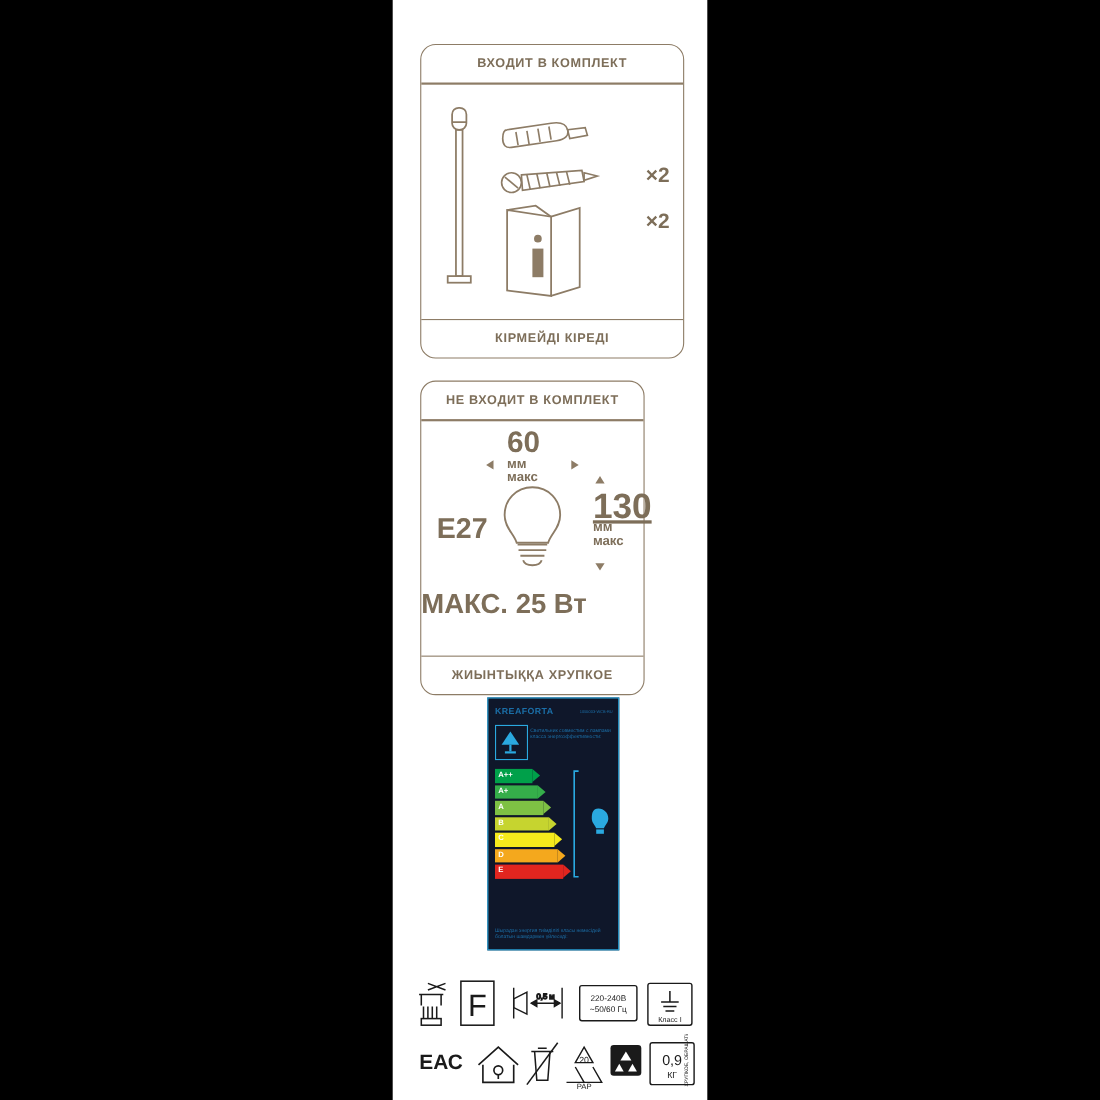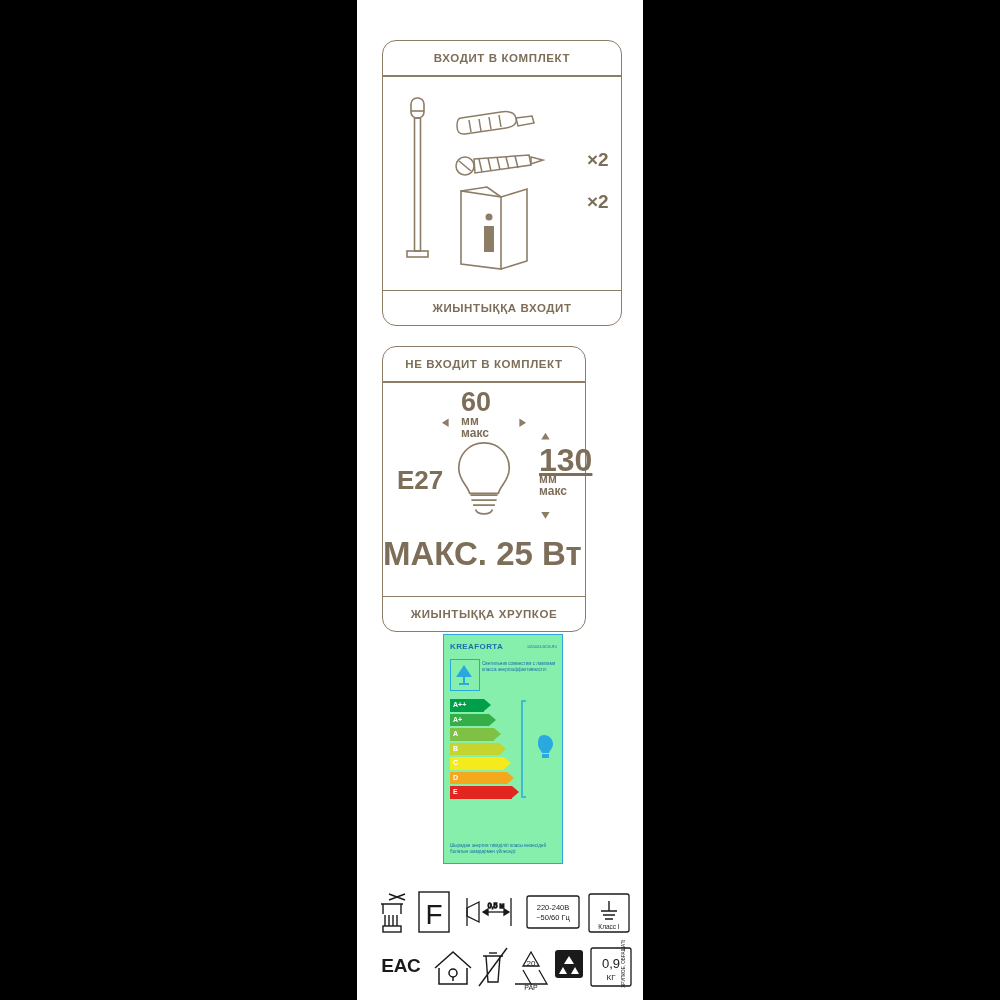--- a/index.html
+++ b/index.html
@@ -75,30 +75,30 @@
 
   
   .lbl { position: absolute; color: #7d6e59; font-weight: bold; text-align: left; }
   #lbl-60 { left: 78px; top: 42px; width: 80px; }
   #lbl-60 .big { font-size: 27px; line-height: 26px; }
   #lbl-60 .small { font-size: 12px; line-height: 12px; }
   #lbl-e27 { left: 14px; top: 118px; width: 74px; font-size: 26px; }
   #lbl-130 { left: 156px; top: 100px; width: 76px; }
   #lbl-130 .big { font-size: 32px; line-height: 26px; text-decoration: underline; }
   #lbl-130 .small { font-size: 12px; line-height: 12px; }
-  #lbl-watt { left: 0; top: 188px; width: 100%; font-size: 33px; }
+  #lbl-watt { left: 0; top: 188px; width: 100%; font-size: 25px; }
 
   
   #energy-label {
     position: absolute;
     left: 86px;
     top: 634px;
     width: 120px;
     height: 230px;
-    background: #86efac;
+    background: #0f172a;
     border: 1px solid #2aa9e0;
     box-sizing: border-box;
   }
   #energy-label .brand {
     position: absolute; left: 6px; top: 7px;
     font-size: 8px; font-weight: bold; color: #1b6fa8; letter-spacing: 0.4px;
   }
   #energy-label .code {
     position: absolute; right: 5px; top: 10px;
     font-size: 3.6px; color: #1b6fa8;
@@ -187,21 +187,21 @@
           <path d="M118 116 L104 106 L78 110"></path>
           <circle cx="106" cy="136" r="3.5" fill="#8d7c66" stroke="none"></circle>
           <rect x="101" y="145" width="10" height="26" fill="#8d7c66" stroke="none"></rect>
         </g>
       </svg>
       <div class="qty qty-1">×2</div>
       <div class="qty qty-2">×2</div>
     </div>
 
     <div class="divider bottom"></div>
-    <div class="panel-footer">ЖИЫНТЫҚҚА ВХОДИТ</div>
+    <div class="panel-footer">КІРМЕЙДІ КІРЕДІ</div>
   </div>
 
   <div class="panel" id="panel-not-included">
     <div class="panel-title">НЕ ВХОДИТ В КОМПЛЕКТ</div>
     <div class="divider top"></div>
 
     <svg class="incl-body" width="240" height="200" viewBox="0 0 240 200" style="top:38px">
 
       <g stroke="#8d7c66" stroke-width="2" fill="none">
         <path d="M120 50 C138 50 150 64 150 80 C150 94 140 100 137 110 L103 110 C100 100 90 94 90 80 C90 64 102 50 120 50 Z"></path>

